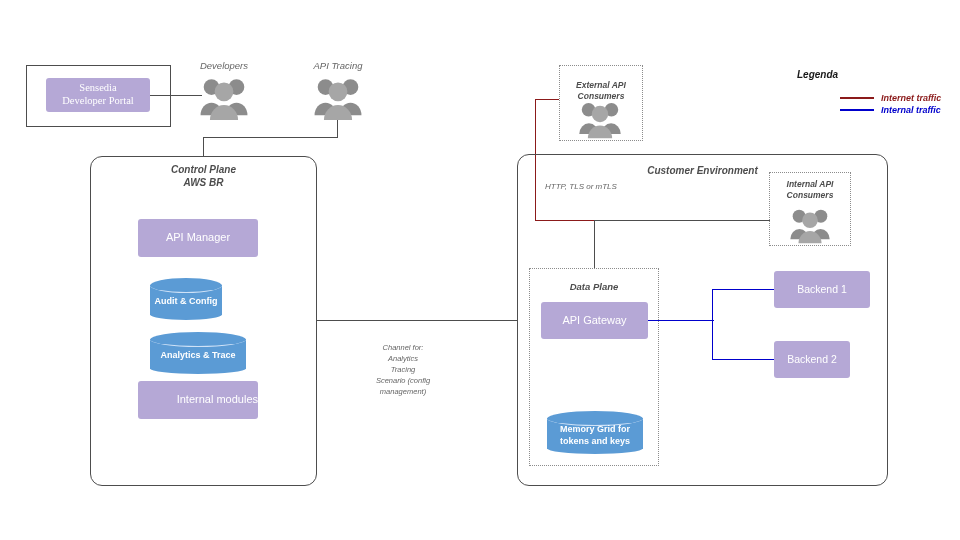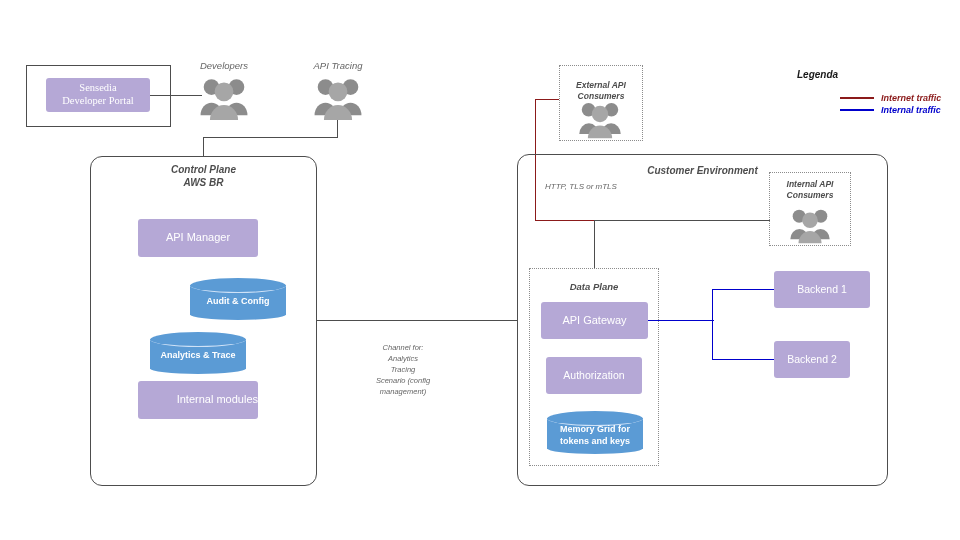--- a/index.html
+++ b/index.html
@@ -115,21 +115,21 @@
   <div class="round-box abs" style="left:90px;top:156px;width:227px;height:330px;"></div>
   <div class="ital-title abs" style="left:90px;top:164px;width:227px;font-size:10px;">
     <div>Control Plane</div>
     <div>AWS BR</div>
   </div>
 
   <div class="purple-box abs" style="left:138px;top:219px;width:120px;height:38px;font-size:11px;">
     <span>API Manager</span>
   </div>
 
-  <div class="cyl abs" style="left:150px;top:278px;width:96px;height:42px;margin-left:40px;">
+  <div class="cyl abs" style="left:150px;top:278px;width:72px;height:42px;">
     <div class="body"></div>
     <div class="top"></div>
     <div class="lbl">Audit &amp; Config</div>
   </div>
 
   <div class="cyl abs" style="left:150px;top:332px;width:96px;height:42px;">
     <div class="body"></div>
     <div class="top"></div>
     <div class="lbl">Analytics &amp; Trace</div>
   </div>
@@ -182,23 +182,20 @@
     </svg>
   </div>
 
   <div class="dotted-box abs" style="left:529px;top:268px;width:130px;height:198px;"></div>
   <div class="ital-title abs" style="left:529px;top:281px;width:130px;font-size:9.5px;">Data Plane</div>
 
   <div class="purple-box abs" style="left:541px;top:302px;width:107px;height:37px;font-size:11px;">
     <span>API Gateway</span>
   </div>
 
-  <div class="purple-box abs" style="left:546px;top:357px;width:96px;height:37px;font-size:10.5px;">
-    <span>Authorization</span>
-  </div>
 
   <div class="cyl abs" style="left:547px;top:411px;width:96px;height:43px;">
     <div class="body"></div>
     <div class="top"></div>
     <div class="lbl">
       <div style="width:100%;">
         <div>Memory Grid for</div>
         <div>tokens and keys</div>
       </div>
     </div>

